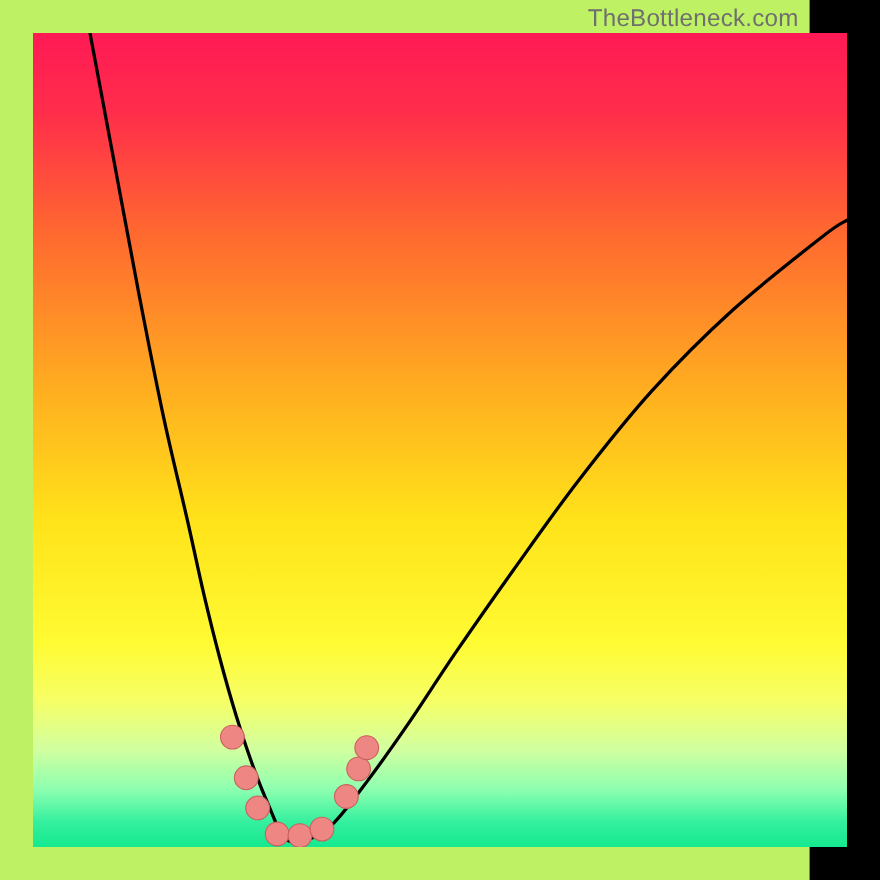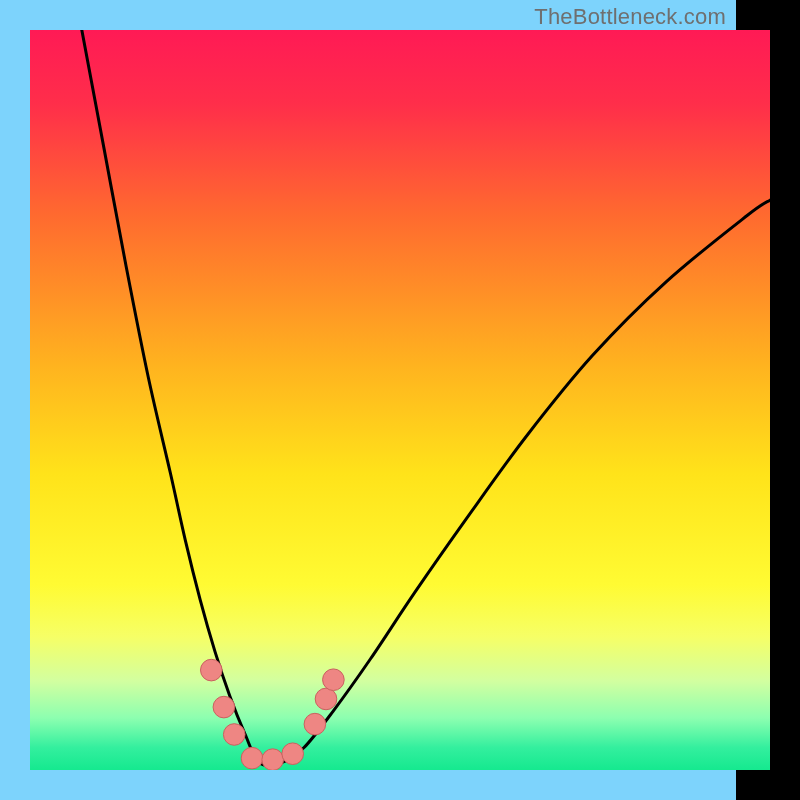--- a/index.html
+++ b/index.html
@@ -10,21 +10,21 @@
     background: #000;
     overflow: hidden;
     font-family: Arial, Helvetica, sans-serif;
   }
   .frame {
     position: absolute;
     left: 0;
     top: 0;
     width: 736px;
     height: 800px;
-    background: #7dd3fc;
+    background: #bef264;
   }
   .plot-area {
     position: absolute;
     left: 30px;
     top: 30px;
     width: 740px;
     height: 740px;
     overflow: hidden;
   }
   .heatmap {

